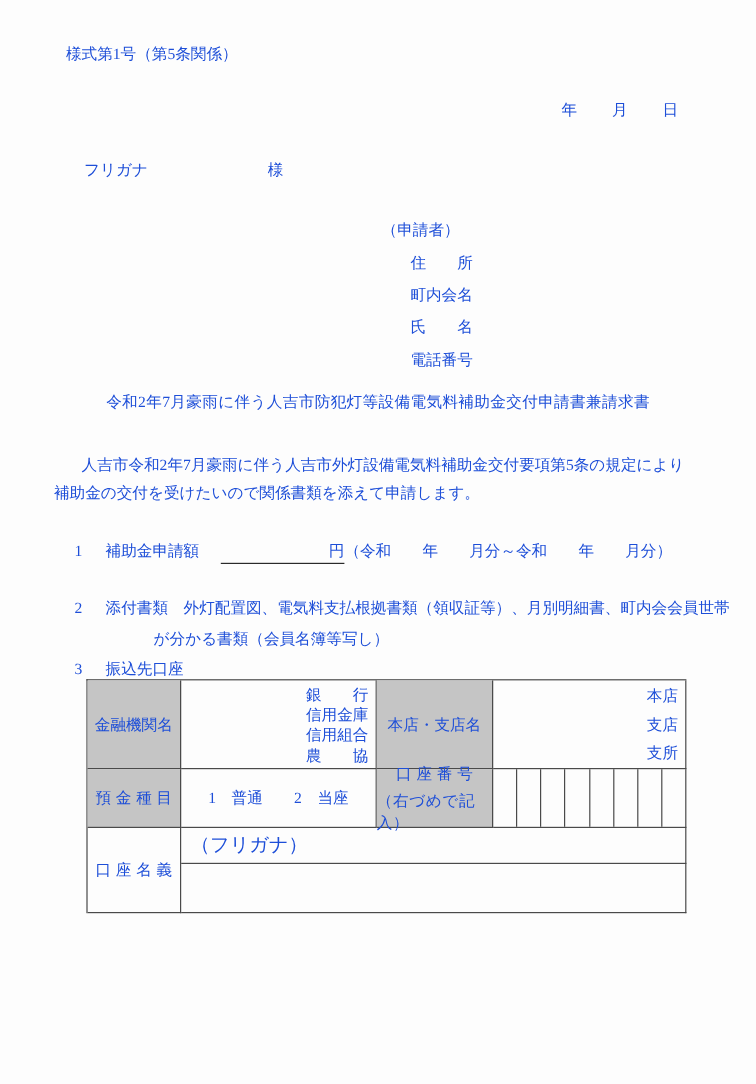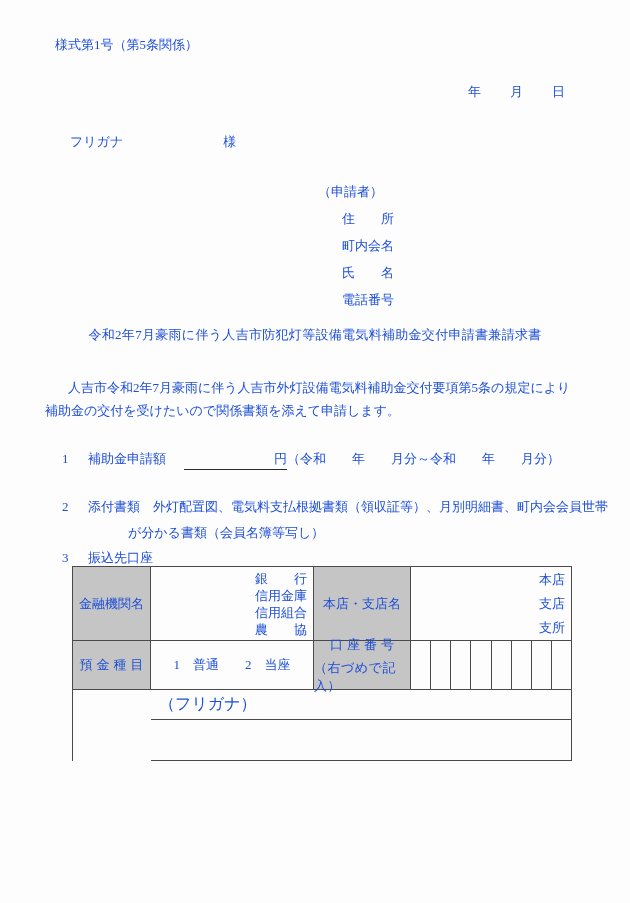--- a/index.html
+++ b/index.html
@@ -132,20 +132,23 @@
       <div class="digit"></div>
       <div class="digit"></div>
       <div class="digit"></div>
       <div class="digit"></div>
       <div class="digit"></div>
       <div class="digit"></div>
       <div class="digit"></div>
       <div class="digit"></div>
     </div>
 
+    <div class="cell center rowspan-meigi">
+      <span class="spaced">口座名義</span>
+    </div>
 
     <div class="cell furigana-cell colspan-r">
       <span>（フリガナ）</span>
     </div>
 
     <div class="cell colspan-r"></div>
 
   </div>
 
 </div>

